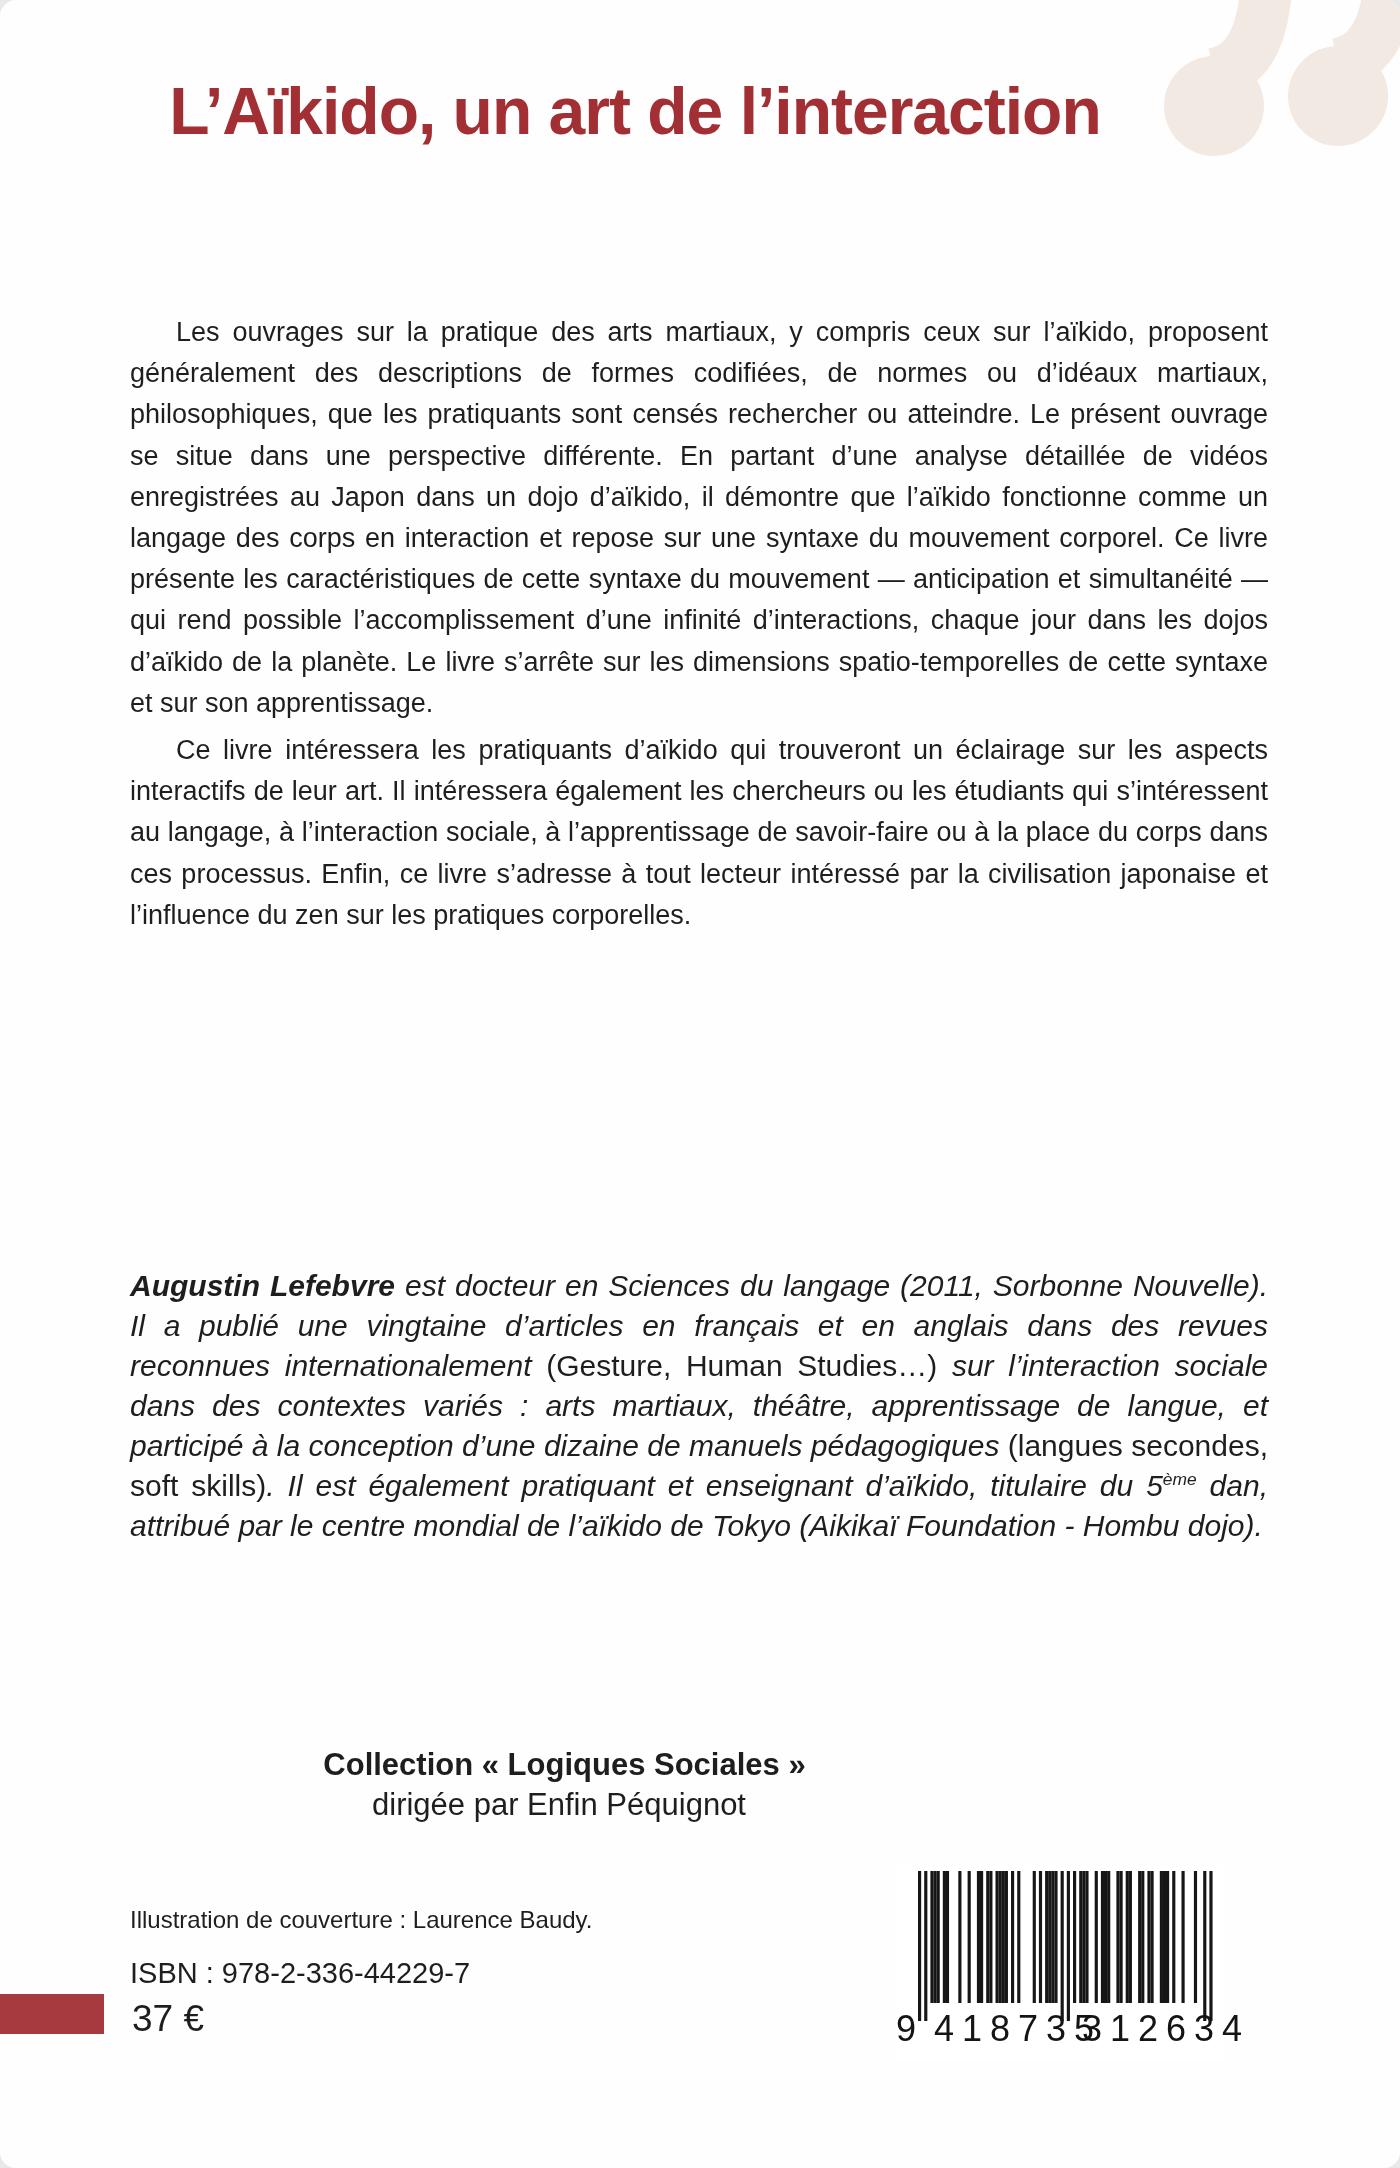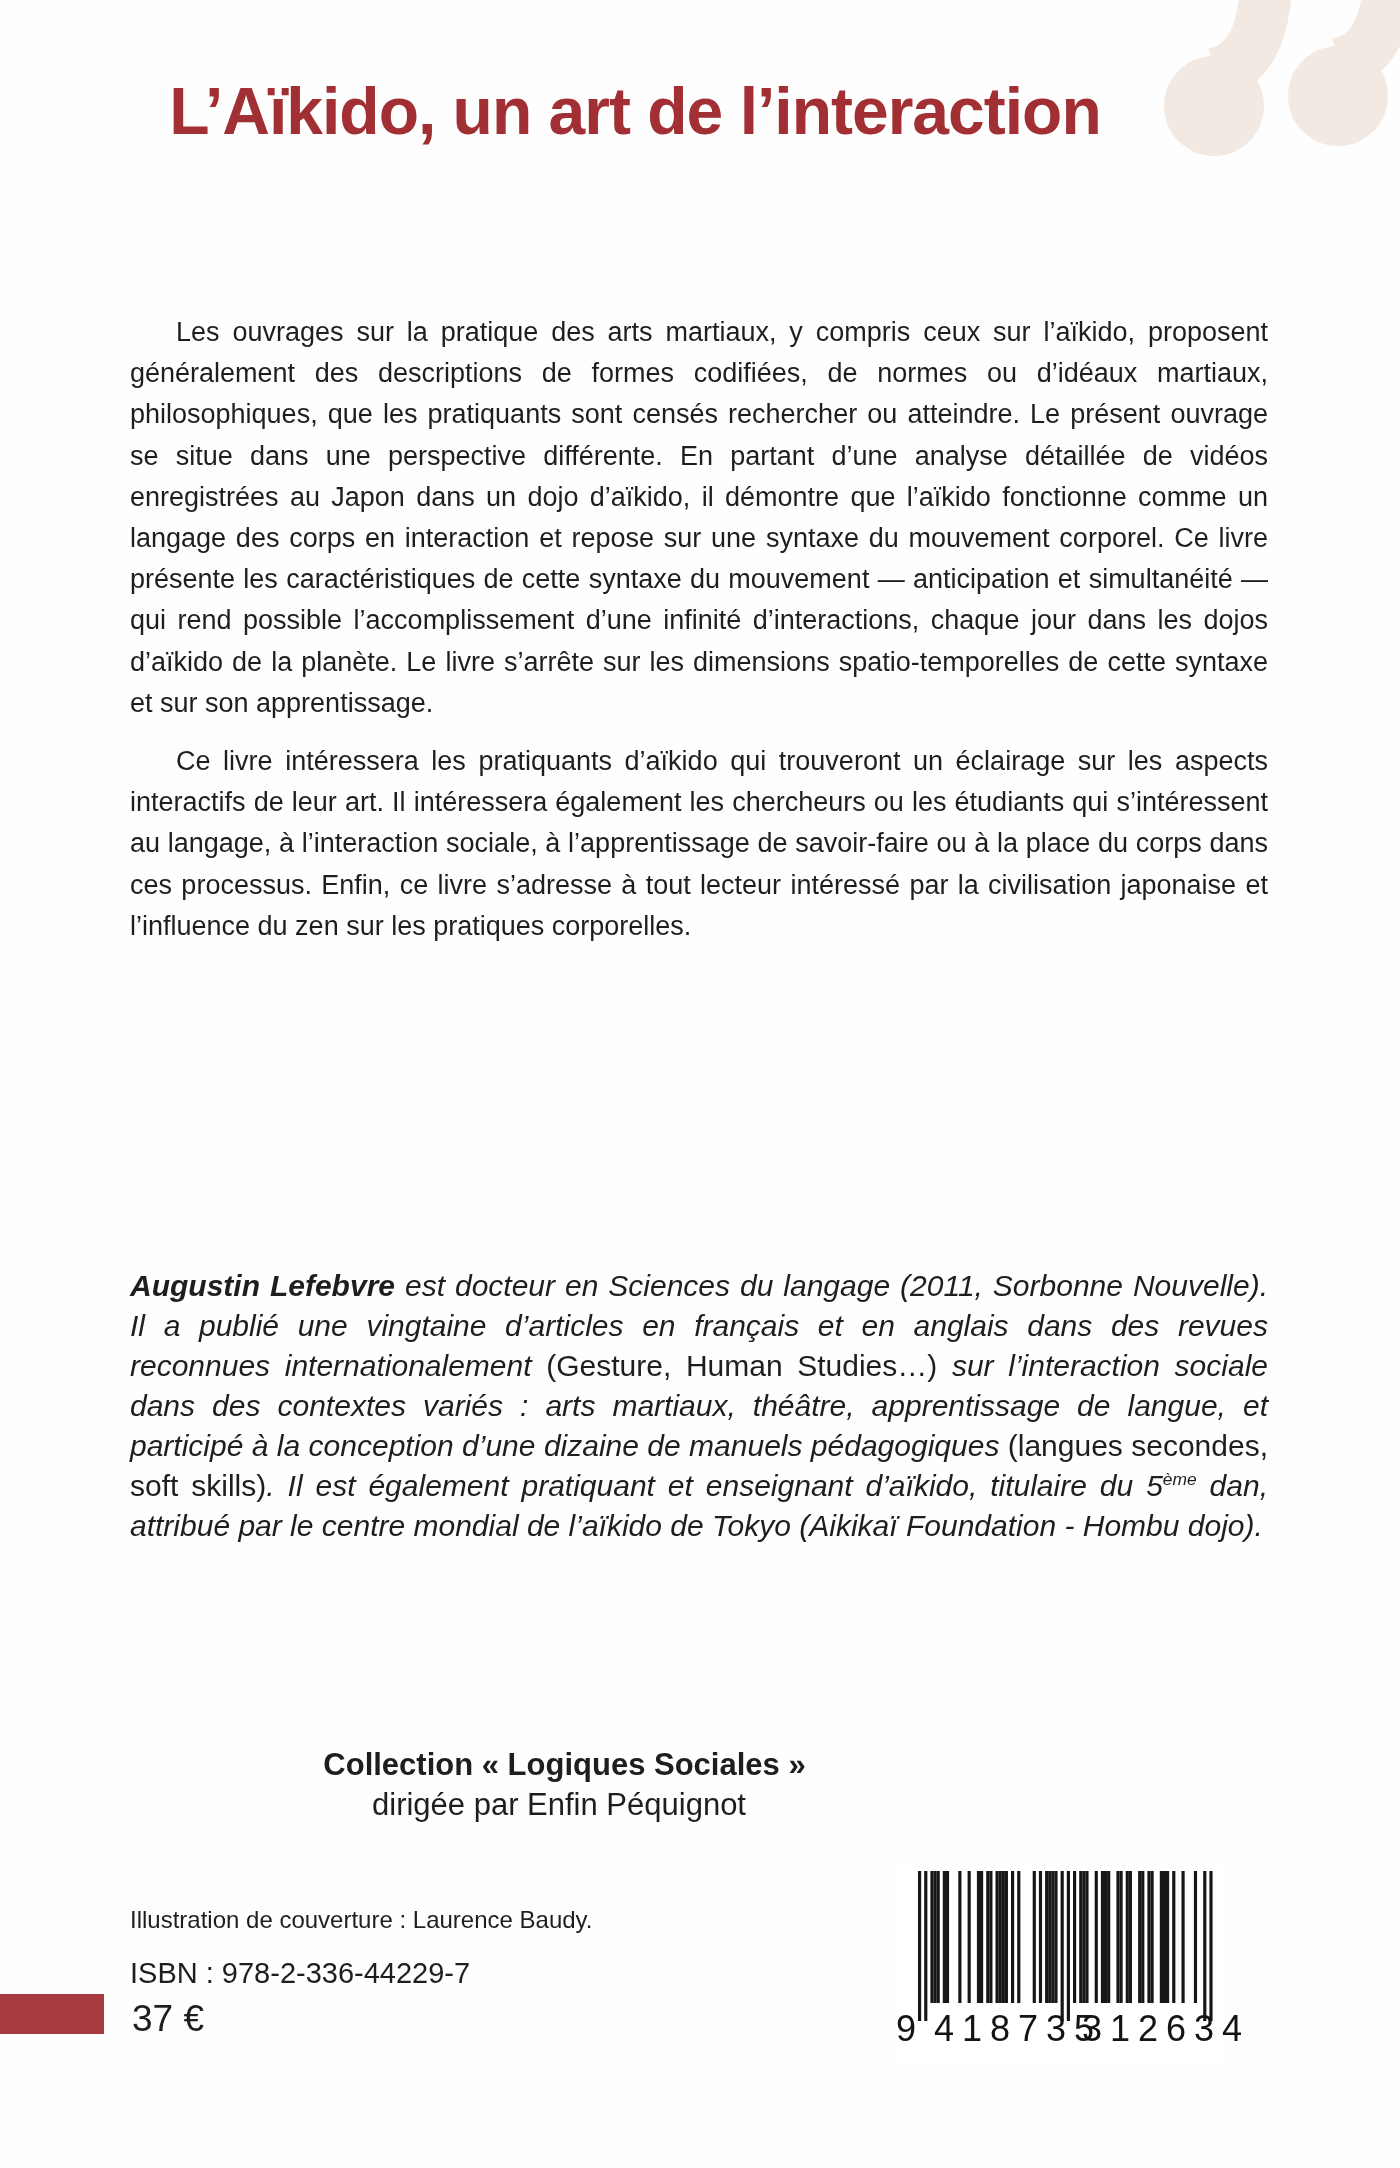--- a/index.html
+++ b/index.html
@@ -4,36 +4,37 @@
 <style>
   html,body{margin:0;padding:0;background:#e9e9e9;}
   .page{
     position:relative;
     width:1400px;height:2168px;
     margin:0 auto;
     background:#fefefe;
     overflow:hidden;
     font-family:"Liberation Sans",sans-serif;
     color:var(--text-dark,#1e1e1e);
+    border-radius:16px;
   }
   .quotes{position:absolute;top:0;right:0;}
   .title{
     position:absolute;top:76px;left:0;right:130px;
     margin:0;text-align:center;
     font-size:66px;line-height:70px;font-weight:bold;letter-spacing:-1px;
     color:var(--accent-red,#a22f33);
     white-space:nowrap;
   }
   .blurb{
     position:absolute;top:312px;left:130px;width:1138px;
     font-size:27px;line-height:41.2px;
     text-align:justify;
   }
   .blurb p{margin:0;text-indent:46px;}
-  .blurb p + p{margin-top:17px;}
+  .blurb p + p{margin-top:6px;}
   .bio{
     position:absolute;top:1266px;left:130px;width:1138px;
     font-size:30px;line-height:40px;
     text-align:justify;
   }
   .seg-bold-italic{font-weight:bold;font-style:italic;}
   .seg-italic{font-style:italic;}
   .seg-roman{font-style:normal;}
   .bio sup{font-size:0.58em;line-height:0;font-style:italic;}
   .collection{

